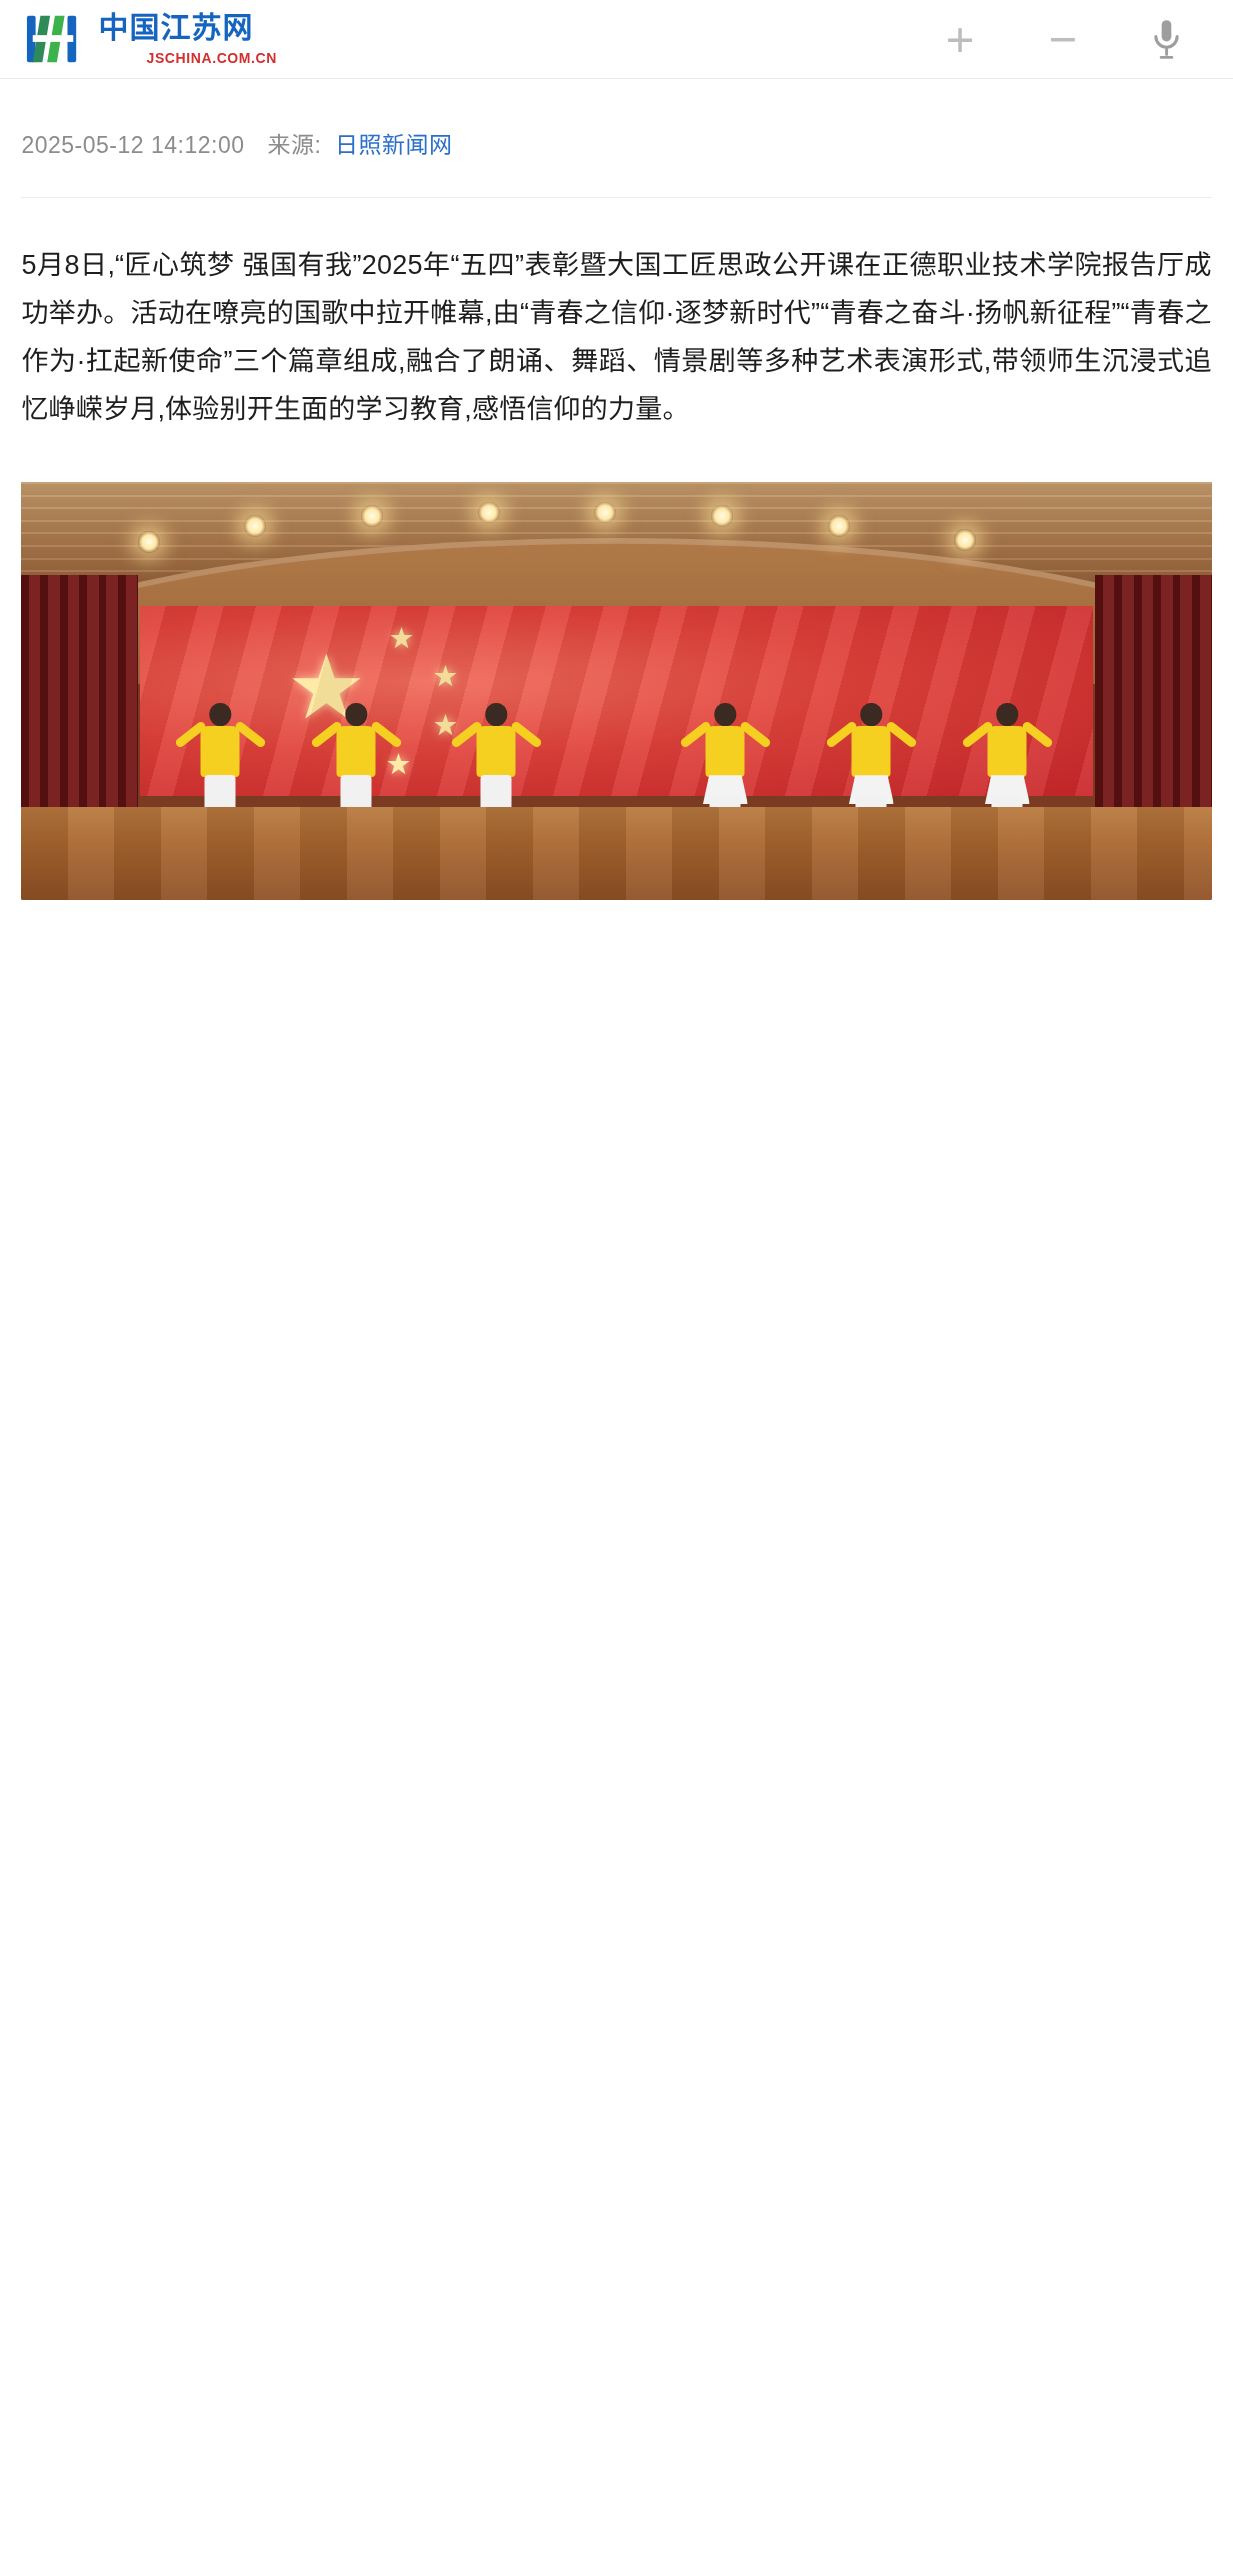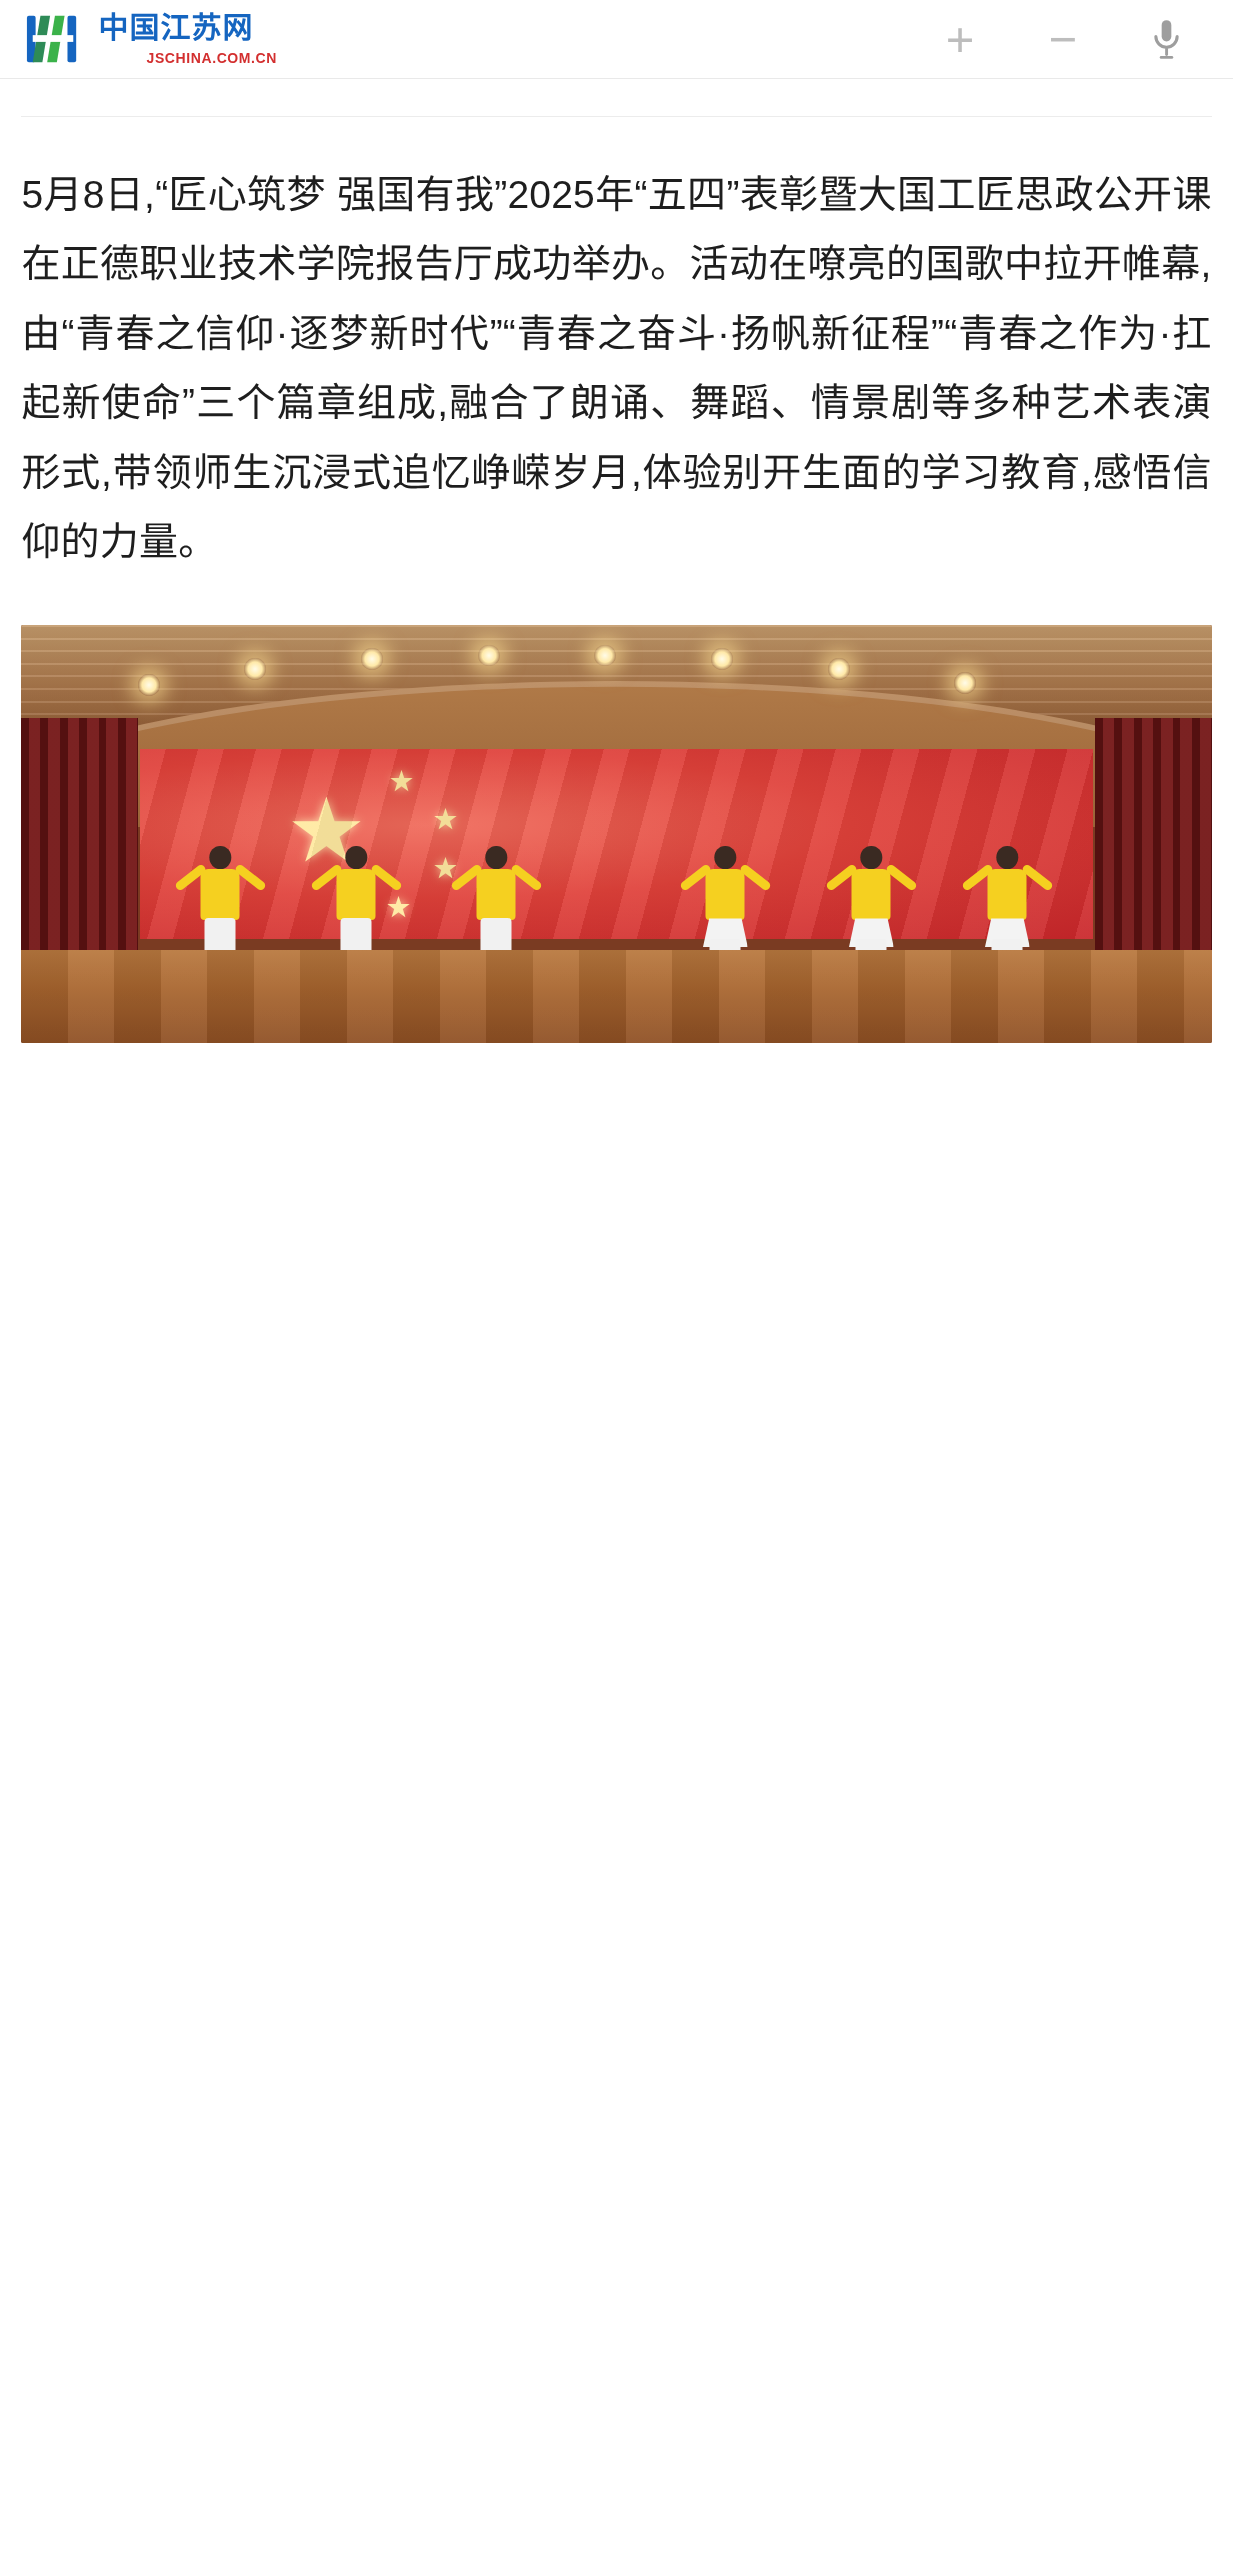--- a/index.html
+++ b/index.html
@@ -108,21 +108,21 @@
     margin-left: 13.6px;
     color: #2a6fc9;
     cursor: pointer;
   }
   .divider {
     margin-top: 37px;
     border-top: 1.9px solid #ececec;
   }
   .body-text {
     margin-top: 43px;
-    font-size: 39px;
+    font-size: 27px;
     line-height: 1.78;
     color: #1e1e1e;
     letter-spacing: 0.2px;
     text-align: justify;
   }
 
   
   .photo-wrap {
     margin-top: 49px;
     width: 100%;
@@ -285,20 +285,25 @@
         <rect x="13.6" y="30" width="3" height="9" rx="1.5" fill="#9e9e9e"></rect>
         <rect x="8" y="39" width="14" height="3" rx="1.5" fill="#9e9e9e"></rect>
       </svg>
     </span>
   </div>
 </header>
 
 <main class="article">
 
 
+  <div class="meta-row">
+    <span class="meta-time">2025-05-12 14:12:00</span>
+    <span class="meta-source-label">来源:</span>
+    <span class="meta-source-name">日照新闻网</span>
+  </div>
 
   <div class="divider"></div>
 
   <p class="body-text">5月8日,“匠心筑梦 强国有我”2025年“五四”表彰暨大国工匠思政公开课在正德职业技术学院报告厅成功举办。活动在嘹亮的国歌中拉开帷幕,由“青春之信仰·逐梦新时代”“青春之奋斗·扬帆新征程”“青春之作为·扛起新使命”三个篇章组成,融合了朗诵、舞蹈、情景剧等多种艺术表演形式,带领师生沉浸式追忆峥嵘岁月,体验别开生面的学习教育,感悟信仰的力量。</p>
 
   <figure class="photo-wrap" style="margin-left:0;margin-right:0;">
     <div class="ceiling"></div>
     <div class="ceiling-lines"></div>
     <div class="arch"></div>
 

